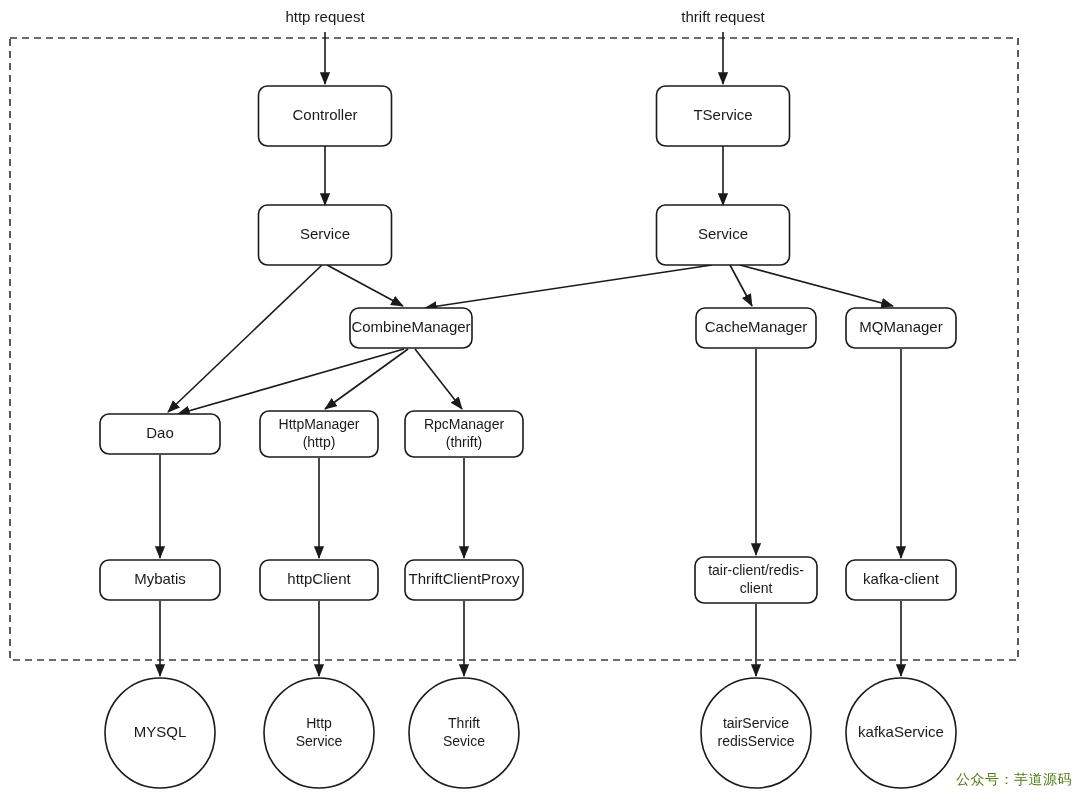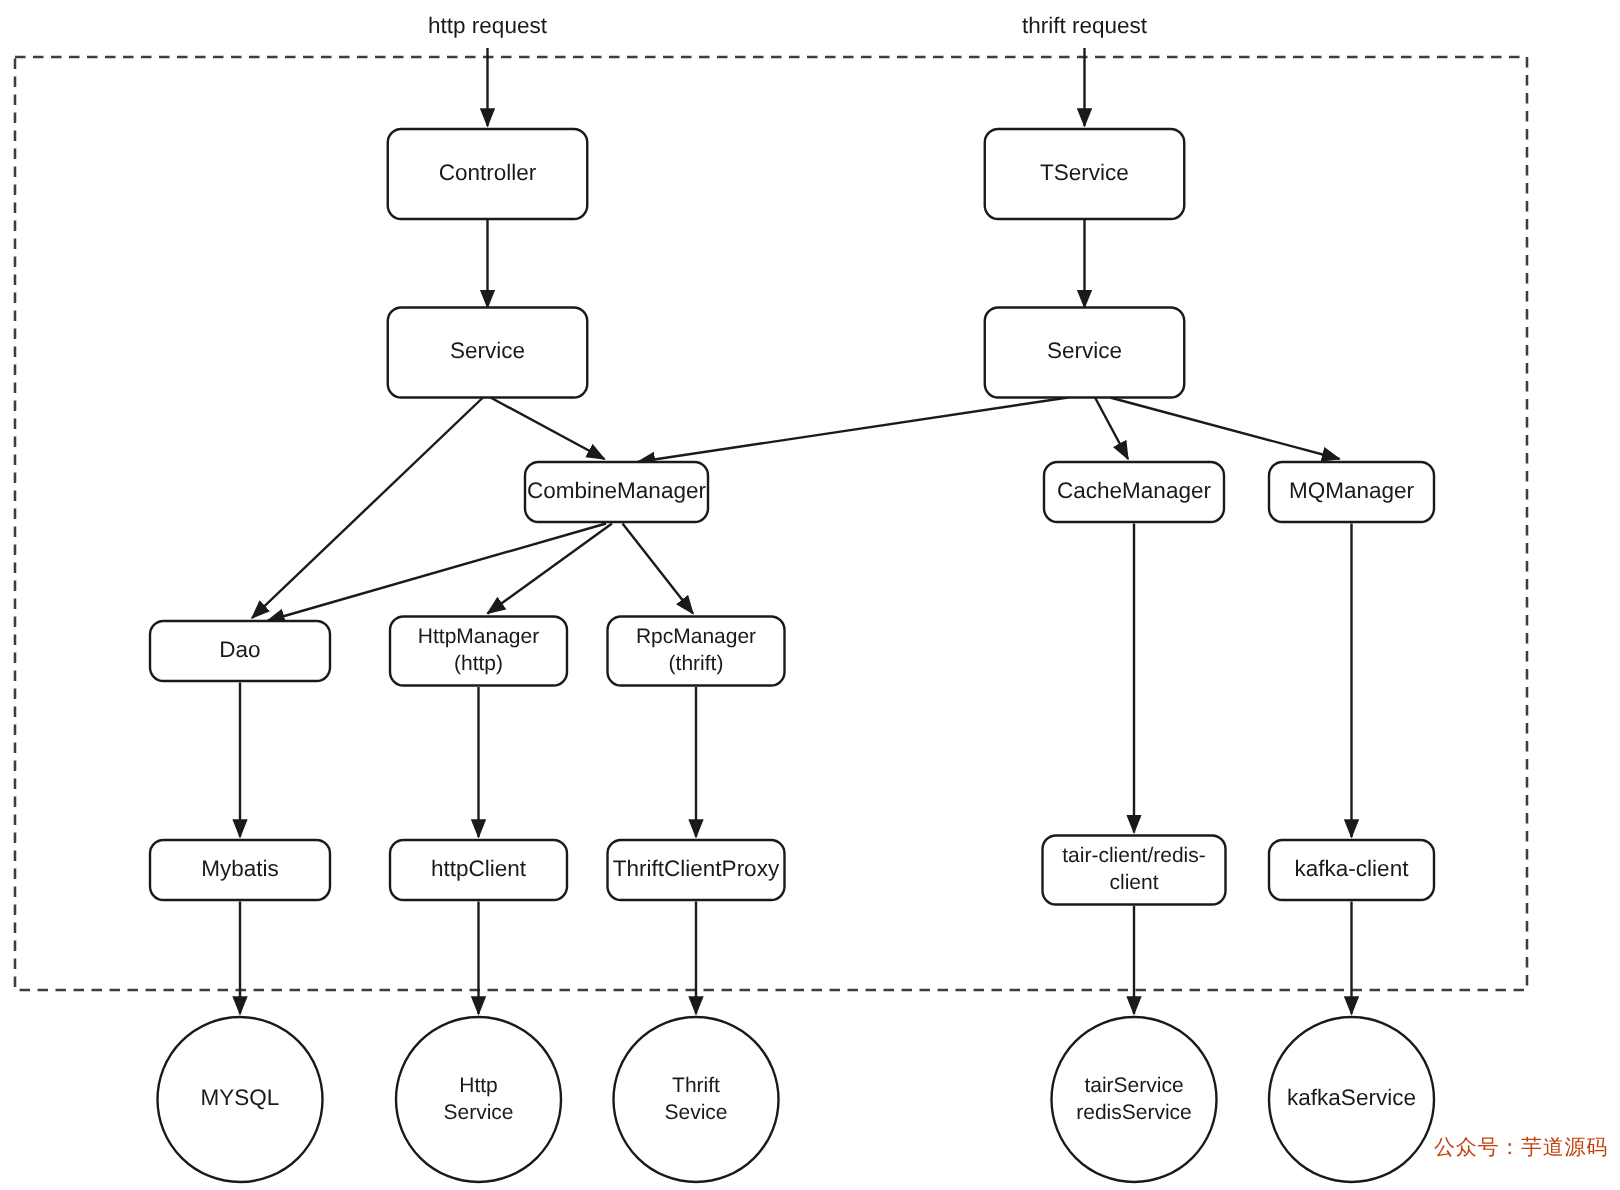--- a/index.html
+++ b/index.html
@@ -58,24 +58,24 @@
   }
   .entry-label {
     font-family: "Liberation Sans", sans-serif;
     font-size: 15px;
     fill: #1a1a1a;
     text-anchor: middle;
   }
   .watermark {
     position: absolute;
     right: 8px;
-    bottom: 19px;
+    bottom: 4px;
     font-family: "Liberation Sans", sans-serif;
     font-size: 14px;
-    color: #c2410c;
+    color: #4d7c0f;
     letter-spacing: 0.5px;
     white-space: nowrap;
   }
 </style>
 </head>
 <body>
 
 <div id="stage">
 
   <svg id="diagram" viewBox="0 0 1080 793">

